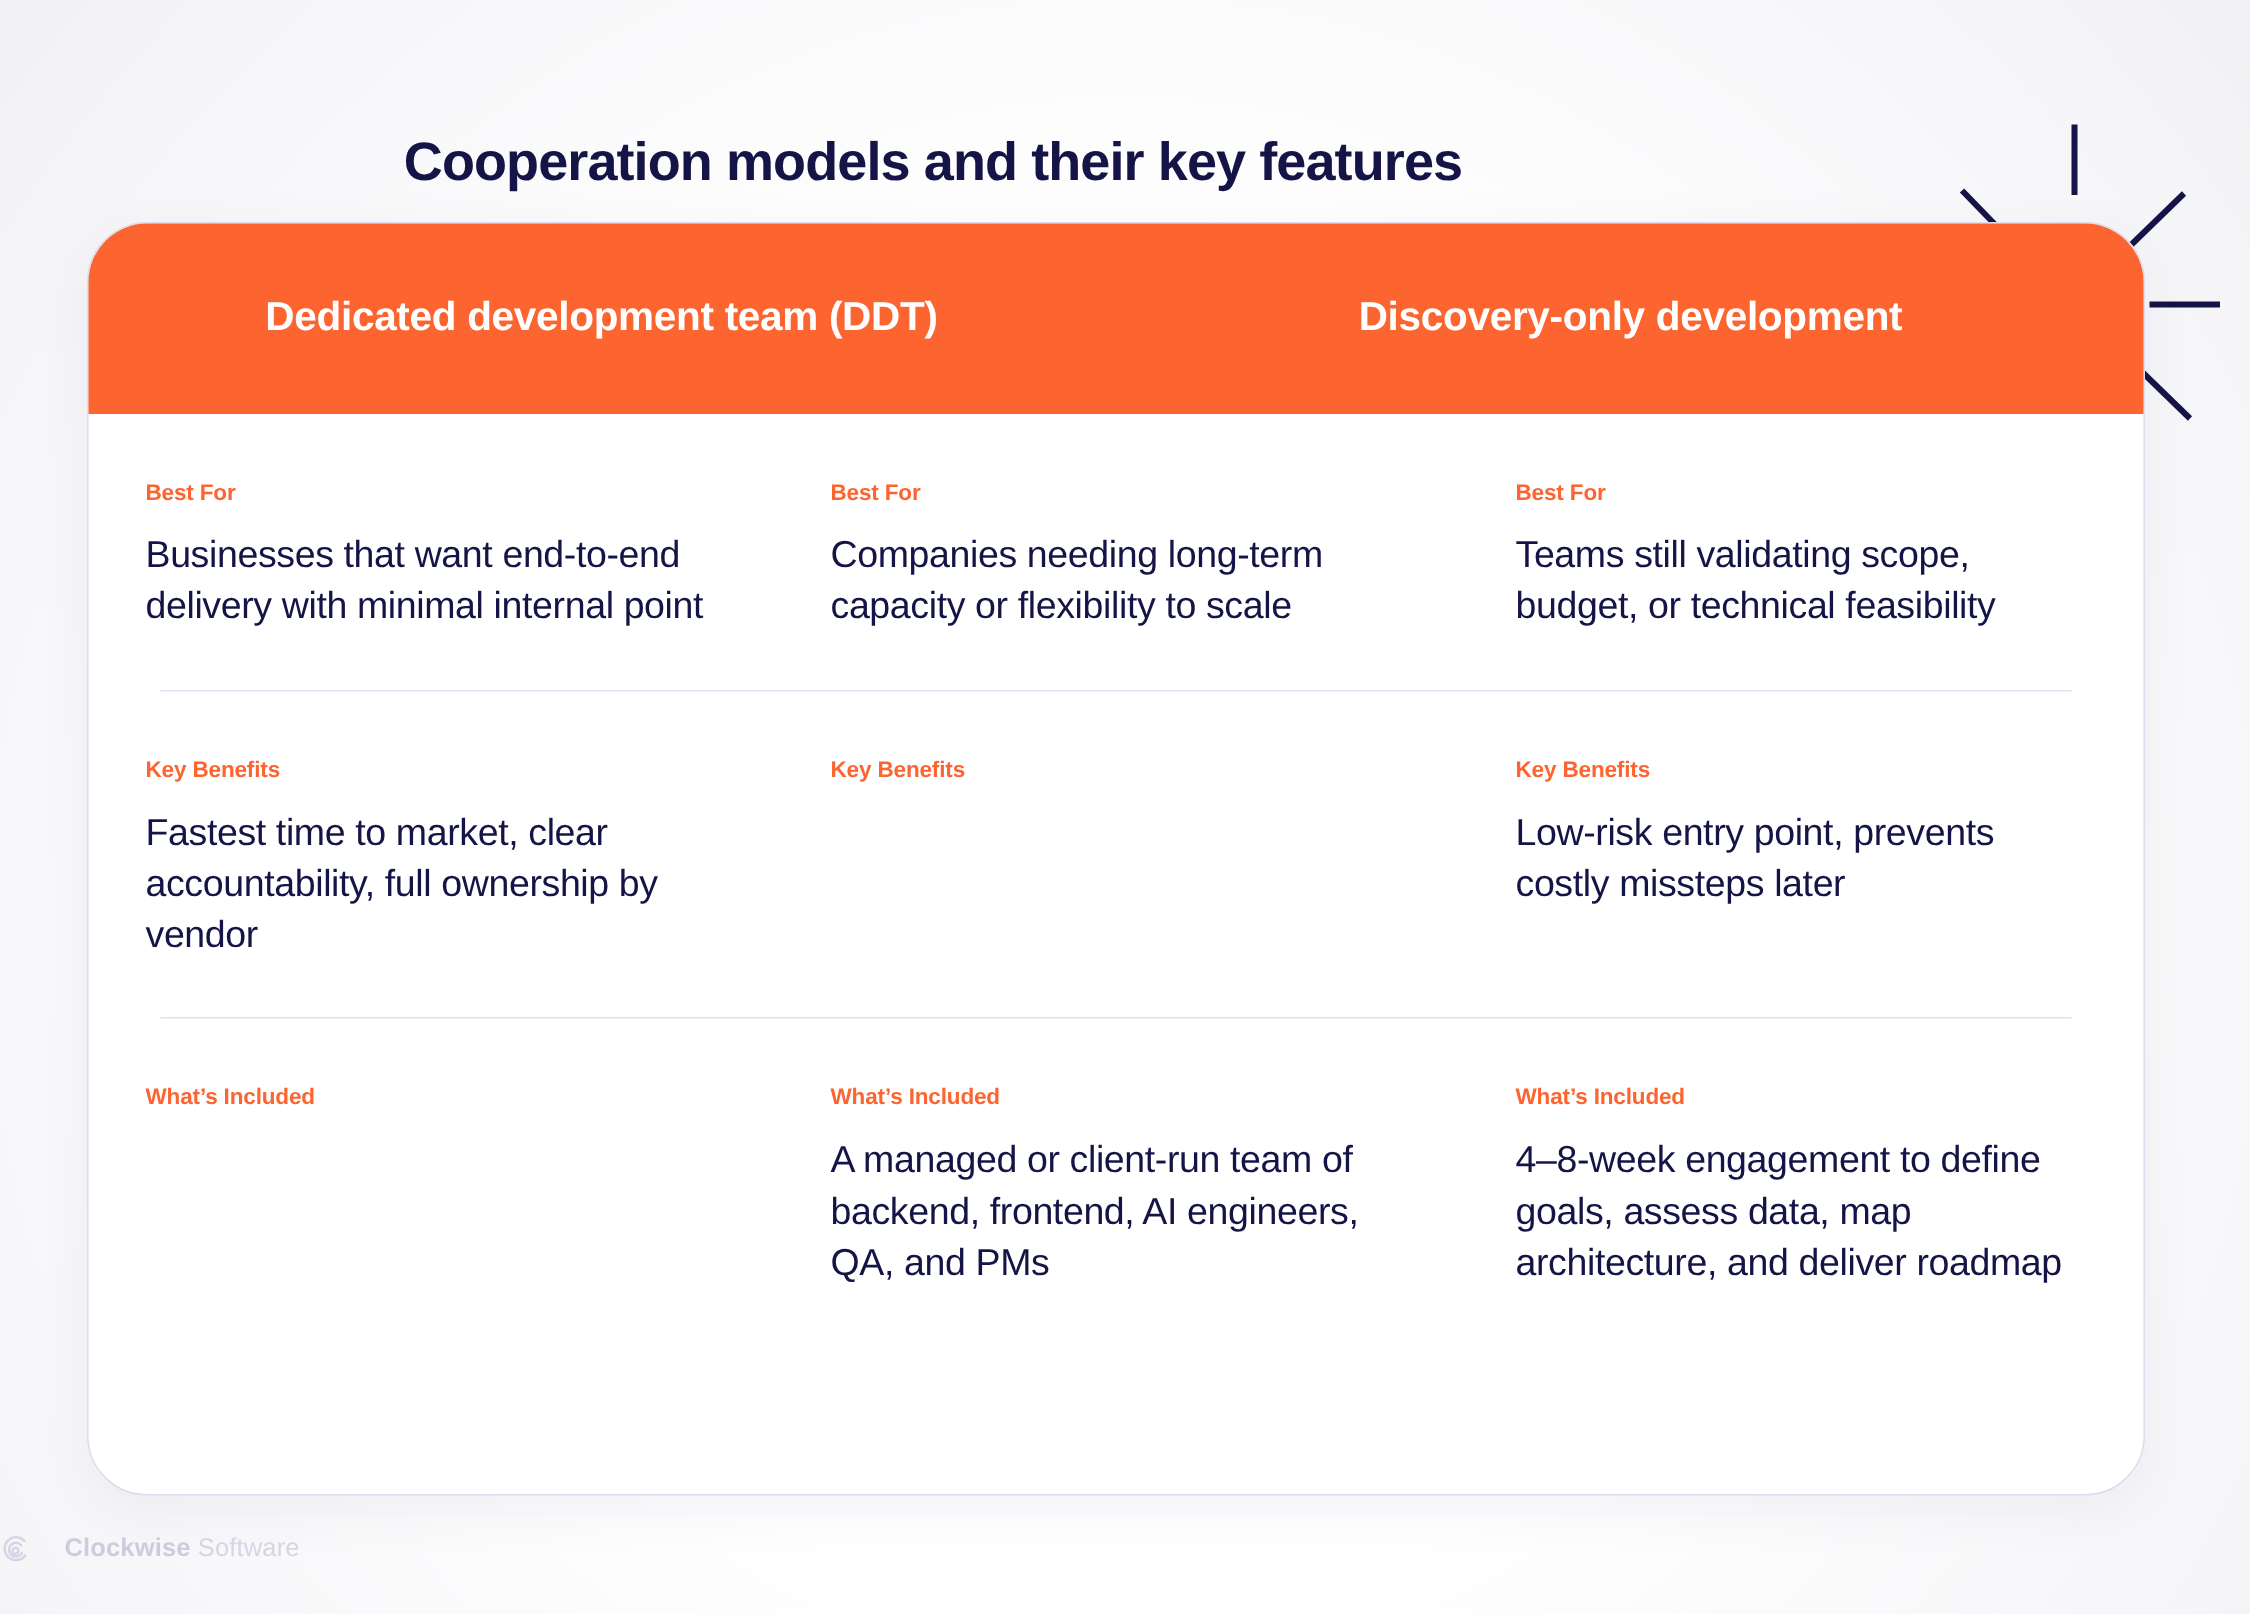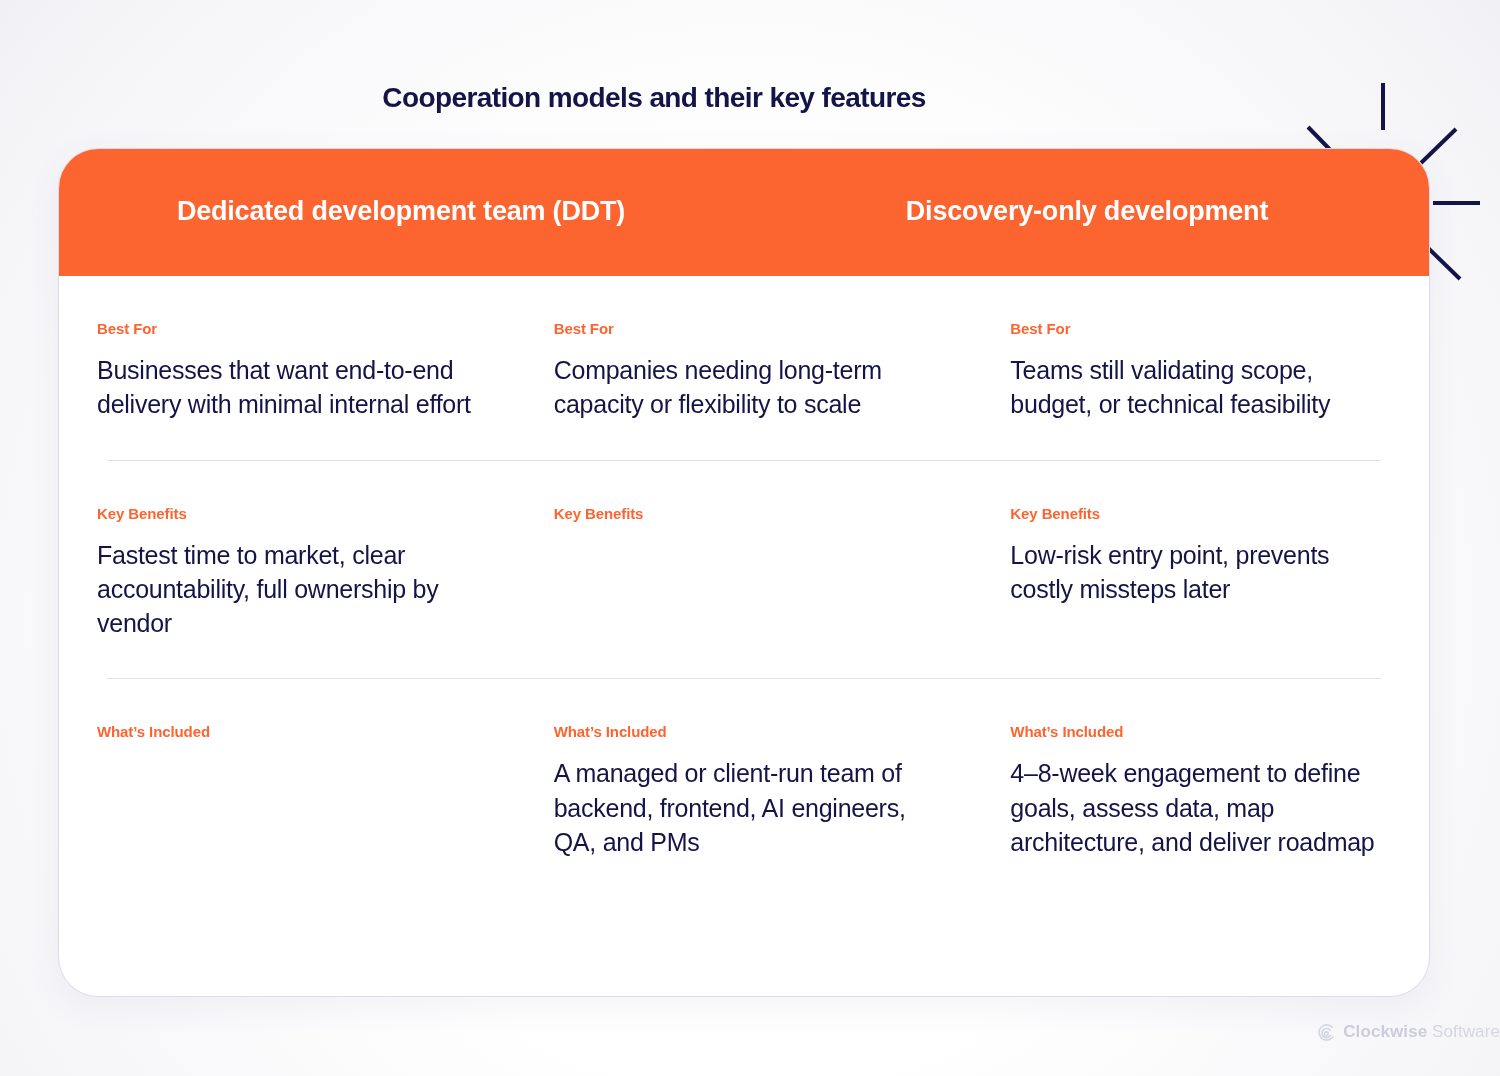--- a/index.html
+++ b/index.html
@@ -25,26 +25,25 @@
       radial-gradient(circle at 50% 58%, #ffffff 0%, #ffffff 46%, #f5f5f8 88%, #f1f1f5 100%);
     z-index: 0;
   }
 
   .page-title {
     position: absolute;
     top: 63px;
     left: 0;
     width: 1244px;
     text-align: center;
-    font-size: 28px;
+    font-size: 36px;
     font-weight: bold;
     letter-spacing: -0.6px;
     color: #151446;
     z-index: 4;
-    padding-left: 32px;
   }
 
   
   .sunburst {
     position: absolute;
     left: 1255px;
     top: 55px;
     width: 245px;
     height: 250px;
     z-index: 1;
@@ -132,22 +131,22 @@
   .col-3 .cell-text { max-width: 378px; }
 
   
   .footer {
     position: absolute;
     left: 0;
     top: 1022px;
     width: 1500px;
     display: flex;
     align-items: center;
-    justify-content: flex-end;
-    gap: 8px;
+    justify-content: flex-start;
+    gap: 24px;
     z-index: 4;
   }
   .logo-mark { display: block; }
   .logo-text {
     font-size: 17px;
     color: #d5d6e3;
     letter-spacing: 0.1px;
   }
   .logo-text .logo-strong {
     font-weight: bold;
@@ -178,21 +177,21 @@
   <div class="card-header">
     <div class="header-cell">Dedicated development team (DDT)</div>
     <div class="header-cell">Discovery-only development</div>
   </div>
 
   <div class="card-body">
 
     <div class="row row-1">
       <div class="cell col-1">
         <p class="cell-label">Best For</p>
-        <p class="cell-text">Businesses that want end-to-end delivery with minimal internal effort</p>
+        <p class="cell-text">Businesses that want end-to-end delivery with minimal internal point</p>
       </div>
       <div class="cell col-2">
         <p class="cell-label">Best For</p>
         <p class="cell-text">Companies needing long-term capacity or flexibility to scale</p>
       </div>
       <div class="cell col-3">
         <p class="cell-label">Best For</p>
         <p class="cell-text">Teams still validating scope, budget, or technical feasibility</p>
       </div>
     </div>

